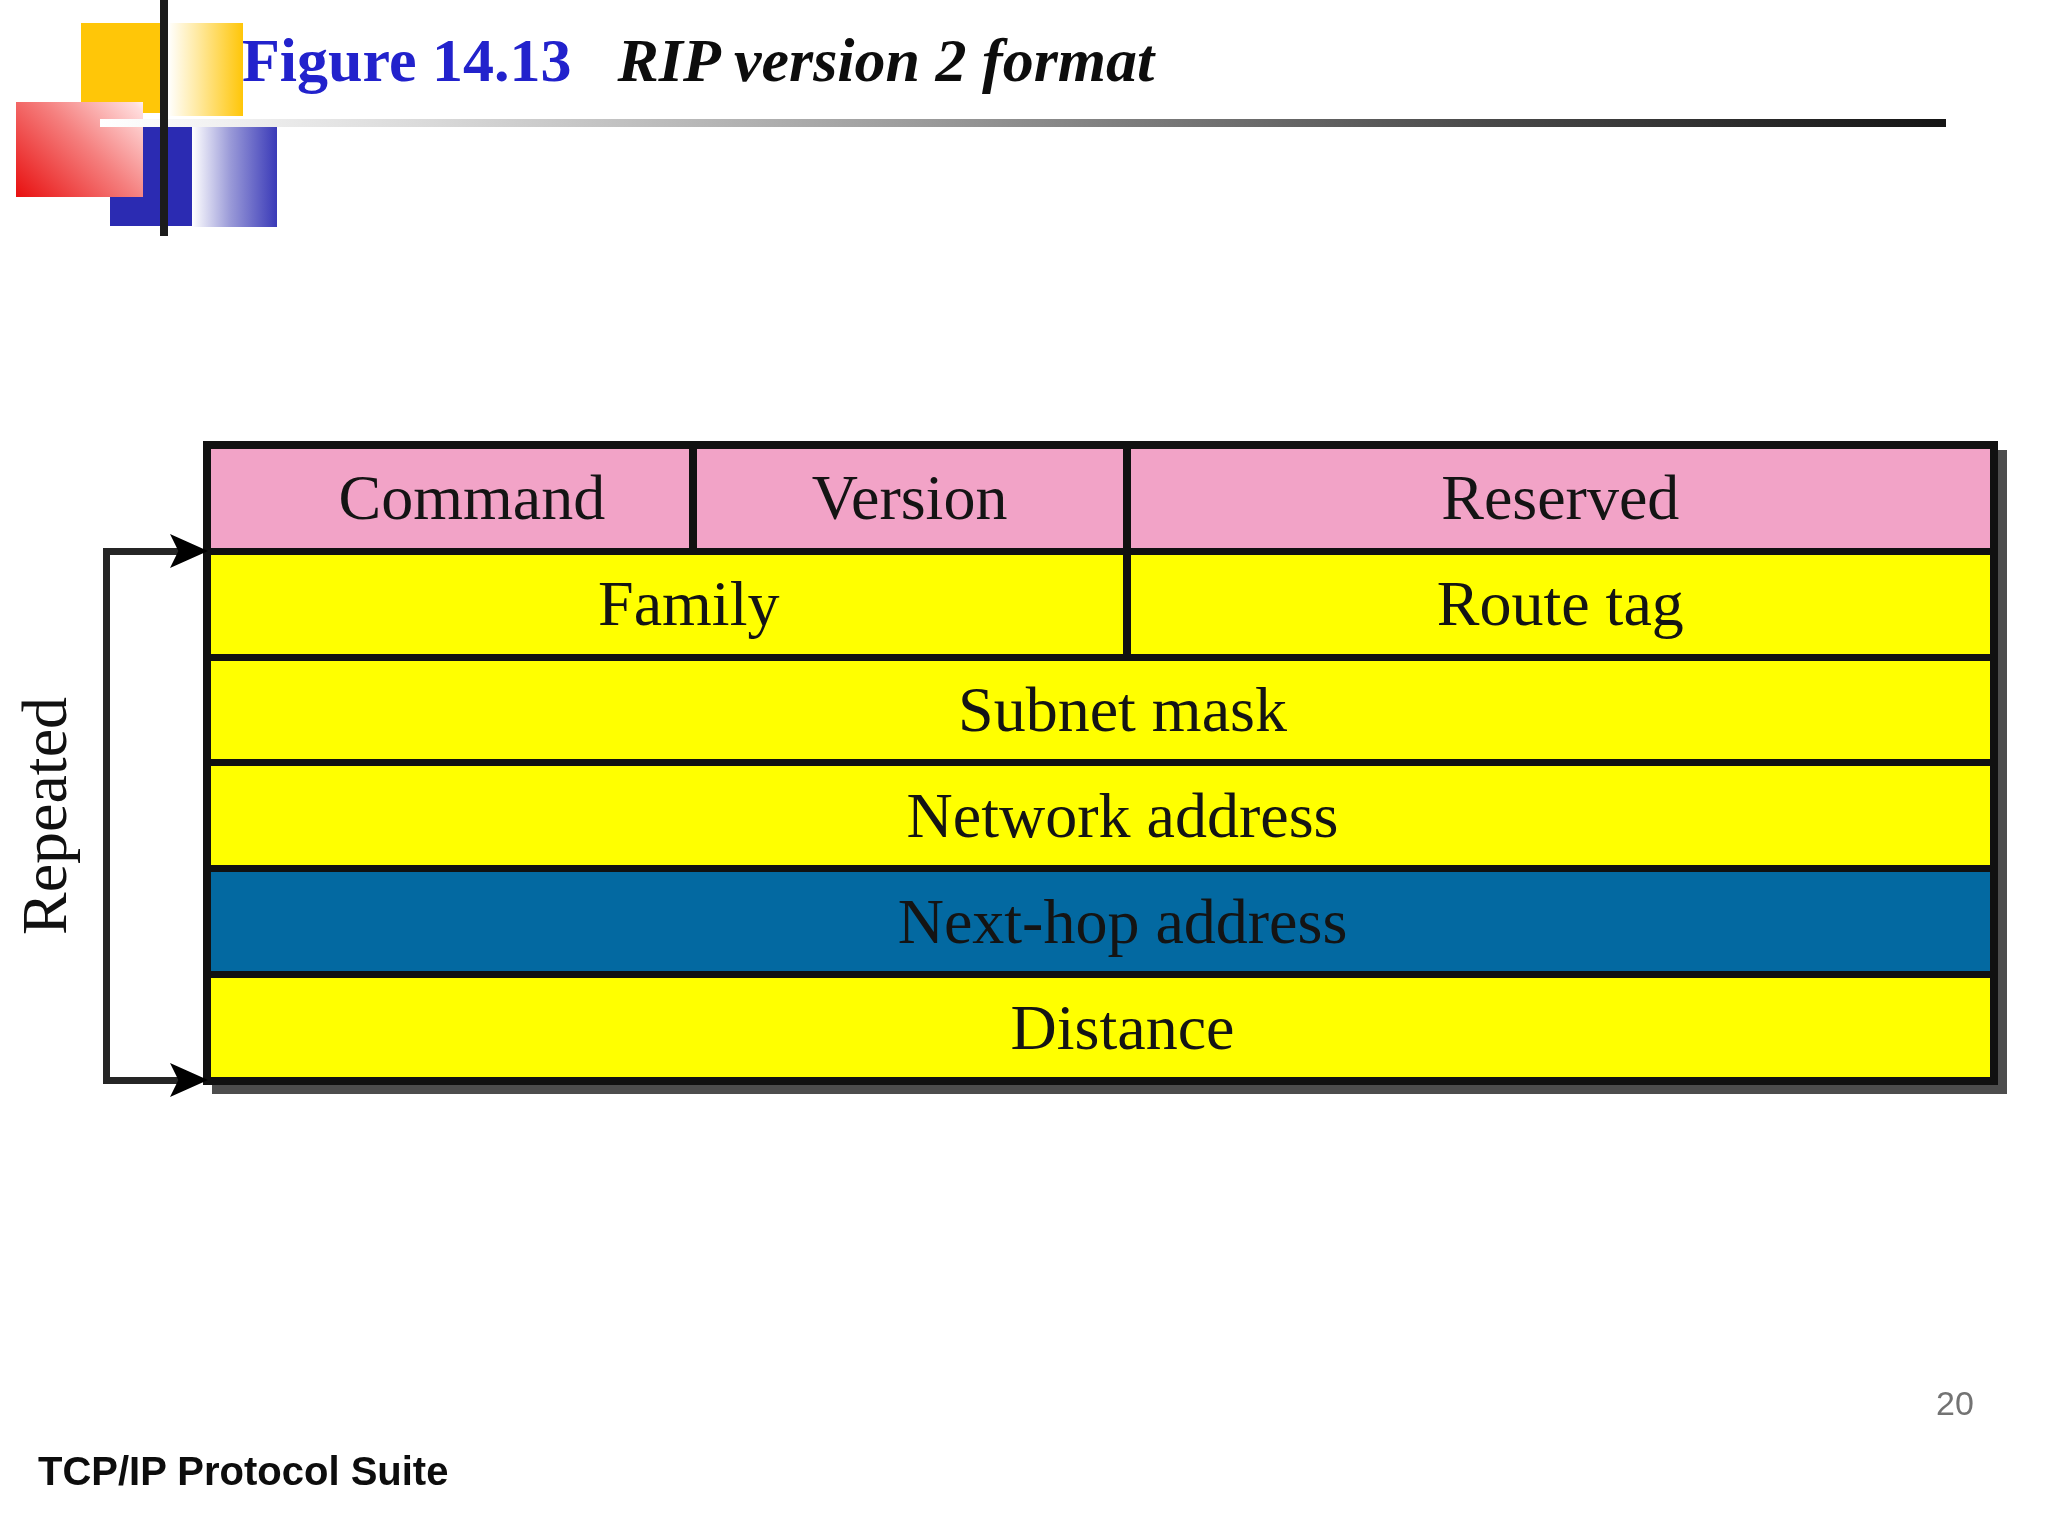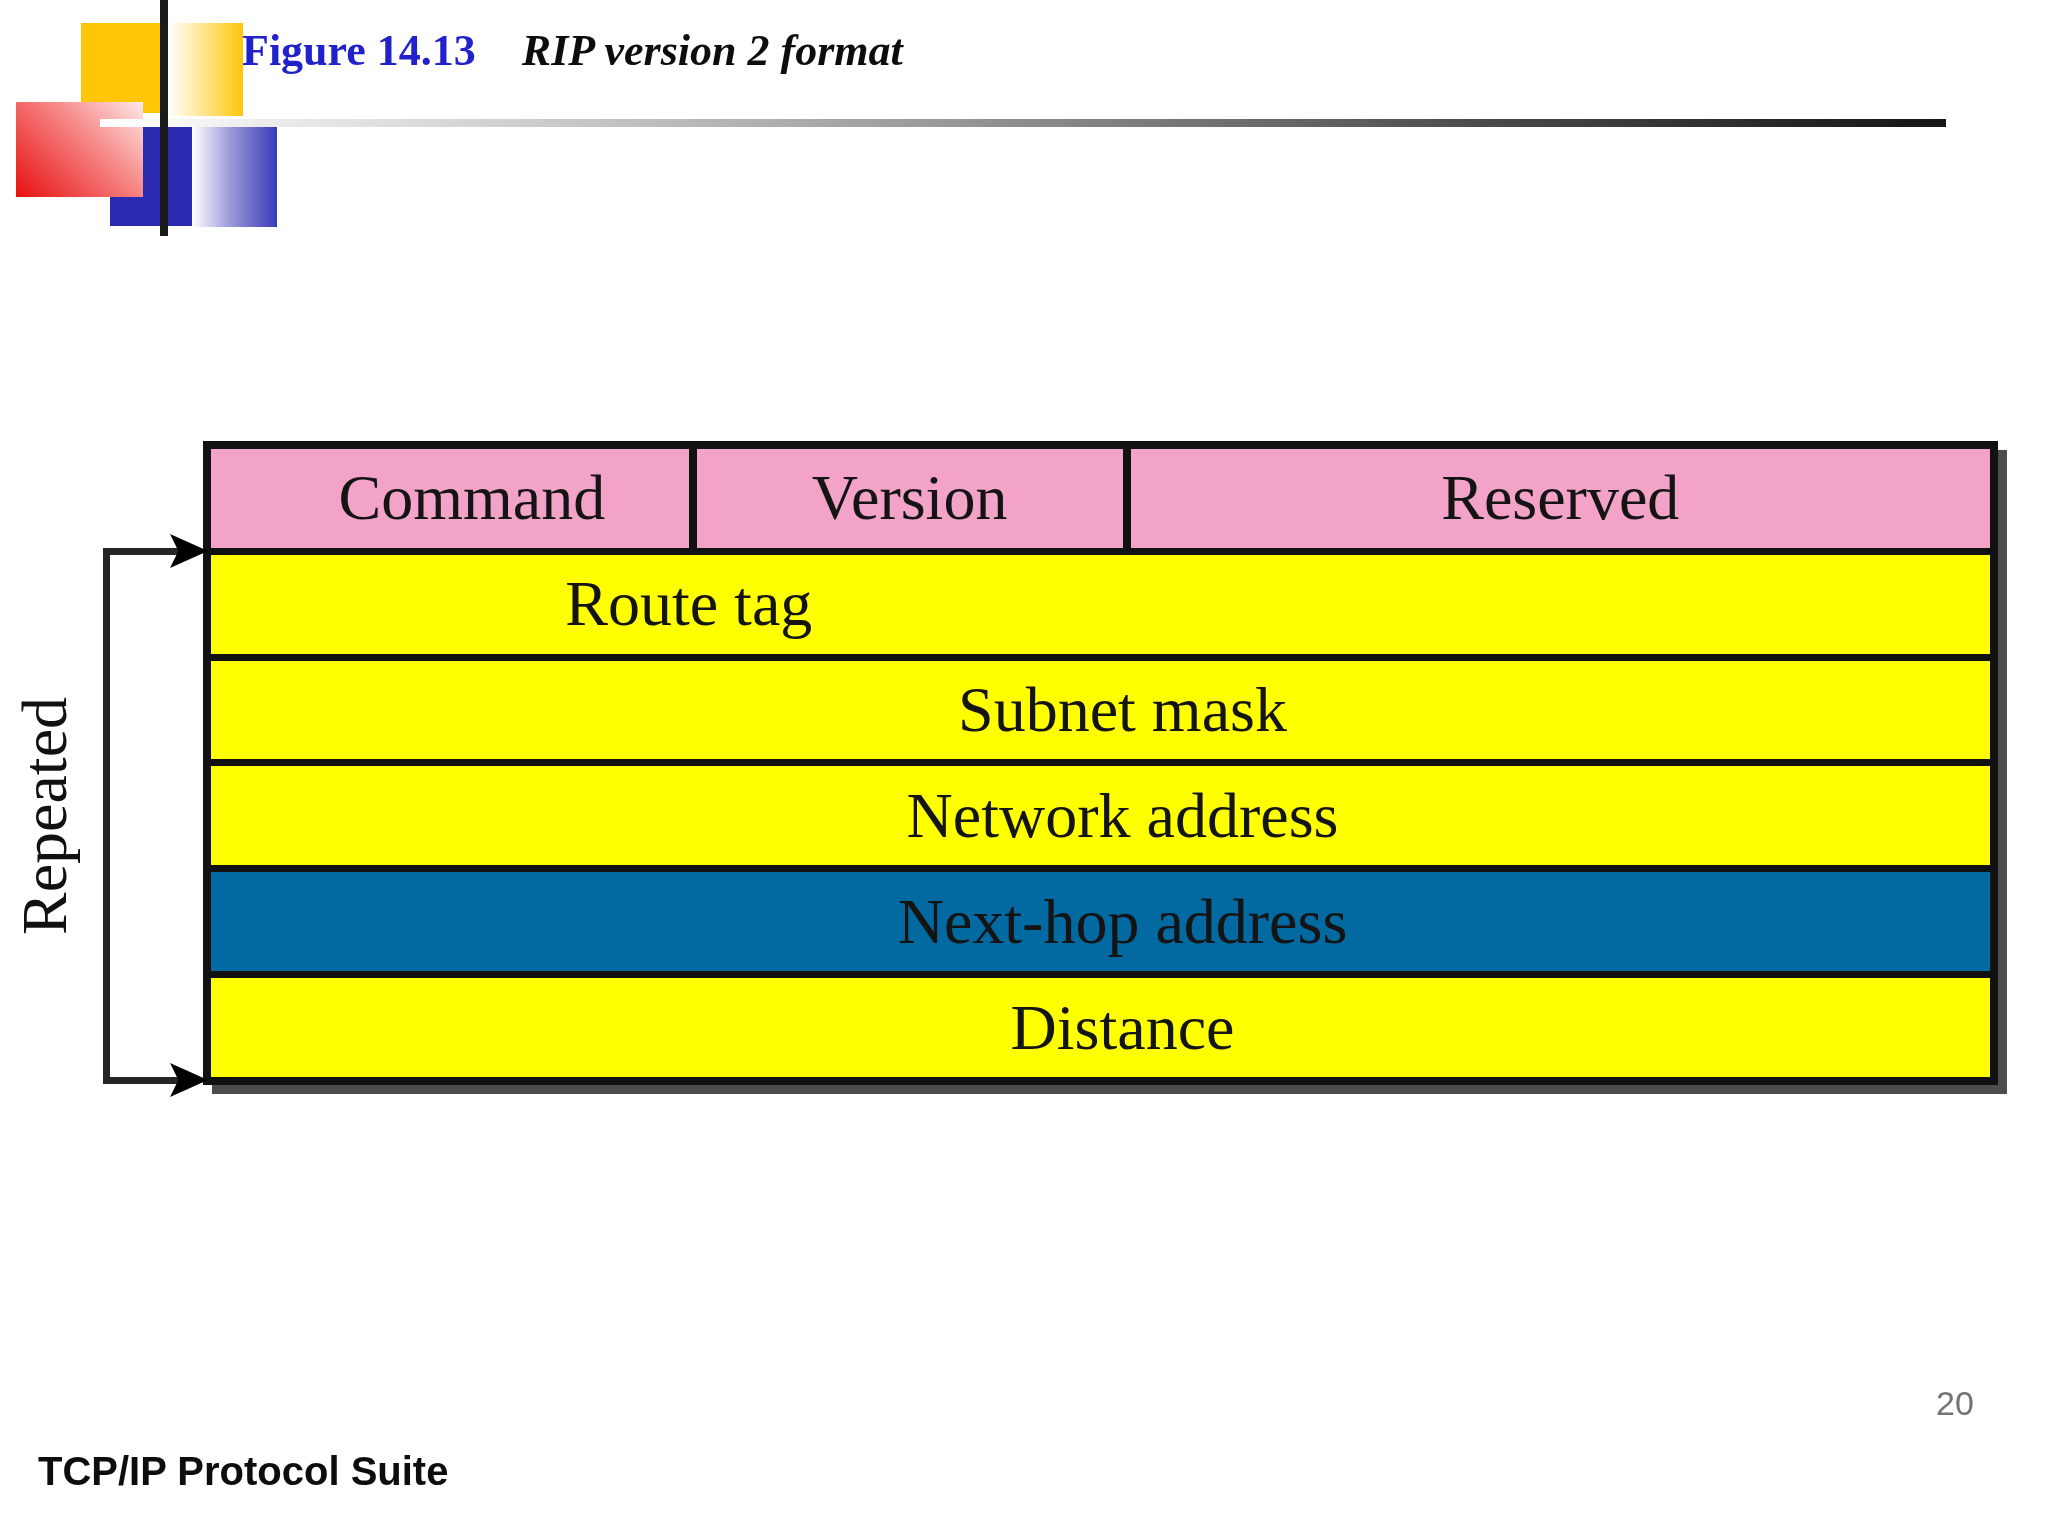--- a/index.html
+++ b/index.html
@@ -24,21 +24,21 @@
                       background: linear-gradient(45deg, #e80f0f 0%, #f5807f 55%, #ffdcdc 95%, #fff0f0 100%); z-index: 3; }
   #header-rule      { position: absolute; left: 100px; top: 119px; width: 1846px; height: 8px;
                       background: linear-gradient(to right, #ffffff 0%, #d9d9d9 18%, #9a9a9a 45%, #4a4a4a 75%, #151515 100%);
                       z-index: 4; }
   #logo-vline       { position: absolute; left: 160px; top: 0; width: 8px; height: 236px; background: #1b1b1b; z-index: 5; }
 
   
   #title {
     position: absolute; left: 242px; top: 28px; z-index: 6;
     display: flex; align-items: baseline; gap: 46px;
-    font-size: 44px; line-height: 1.05; white-space: nowrap;
+    font-size: 62px; line-height: 1.05; white-space: nowrap;
   }
   #figure-label { color: #2222cc; font-weight: bold; }
   #figure-title { color: #0d0d0d; font-weight: bold; font-style: italic; }
 
   
   #format-table {
     position: absolute; left: 203px; top: 441px;
     width: 1795px; height: 644px;
     border: 8px solid #111111;
     box-sizing: border-box;
@@ -111,20 +111,21 @@
     <span id="figure-title">RIP version 2 format</span>
   </div>
 
   <div id="format-table">
     <div class="t-row" style="background:#F2A3C7;">
       <div class="t-cell w25">Command</div>
       <div class="t-cell w25">Version</div>
       <div class="t-cell w50">Reserved</div>
     </div>
     <div class="t-row" style="background:#FFFF00;">
+      <div class="t-cell w50">Family</div>
       <div class="t-cell w50">Route tag</div>
     </div>
     <div class="t-row" style="background:#FFFF00;">
       <div class="t-cell w100">Subnet mask</div>
     </div>
     <div class="t-row" style="background:#FFFF00;">
       <div class="t-cell w100">Network address</div>
     </div>
     <div class="t-row" style="background:#0369a1;">
       <div class="t-cell w100">Next-hop address</div>

